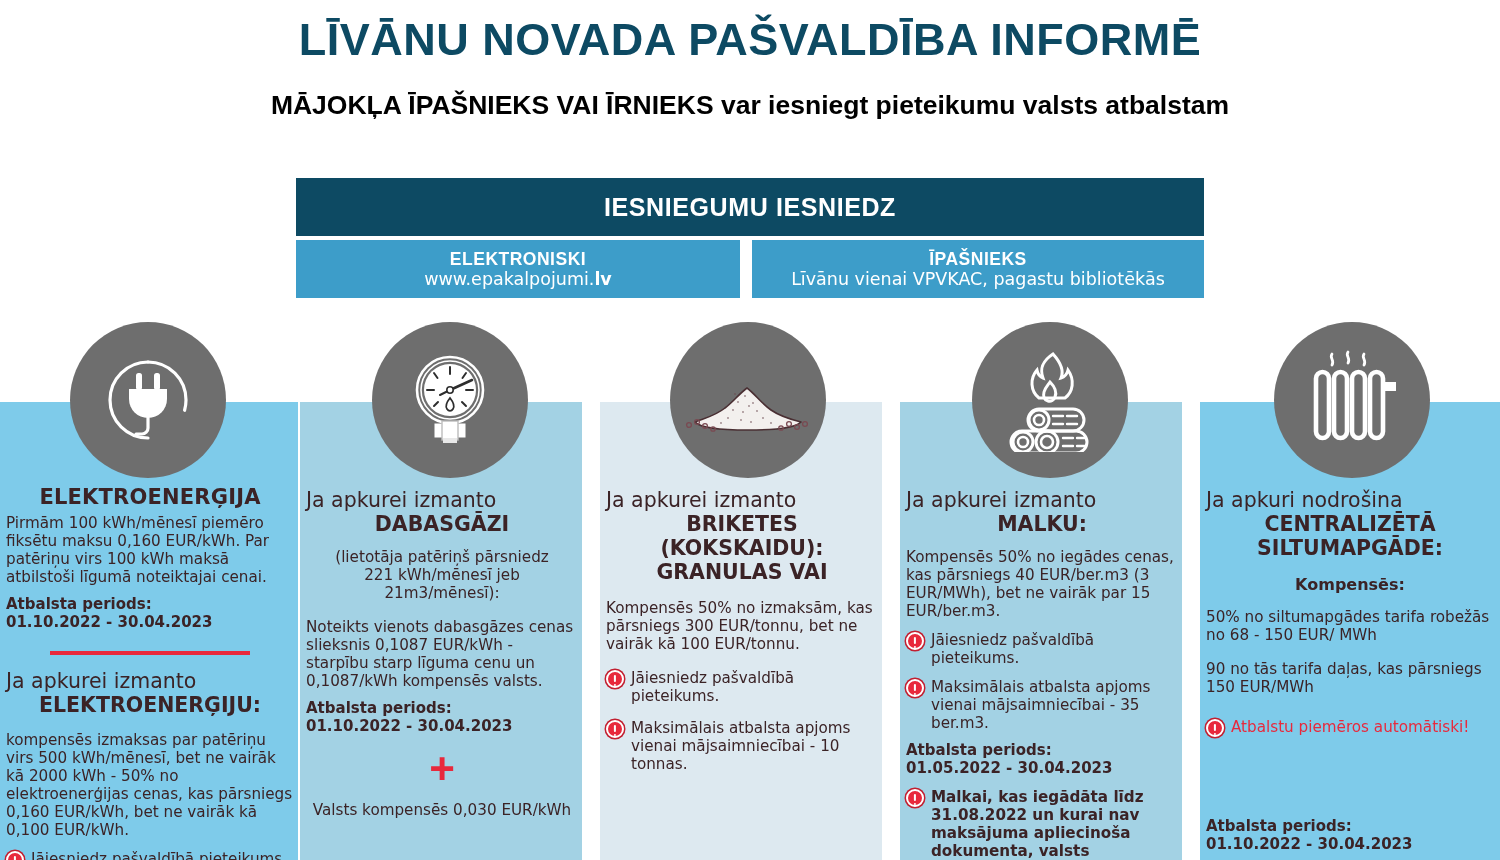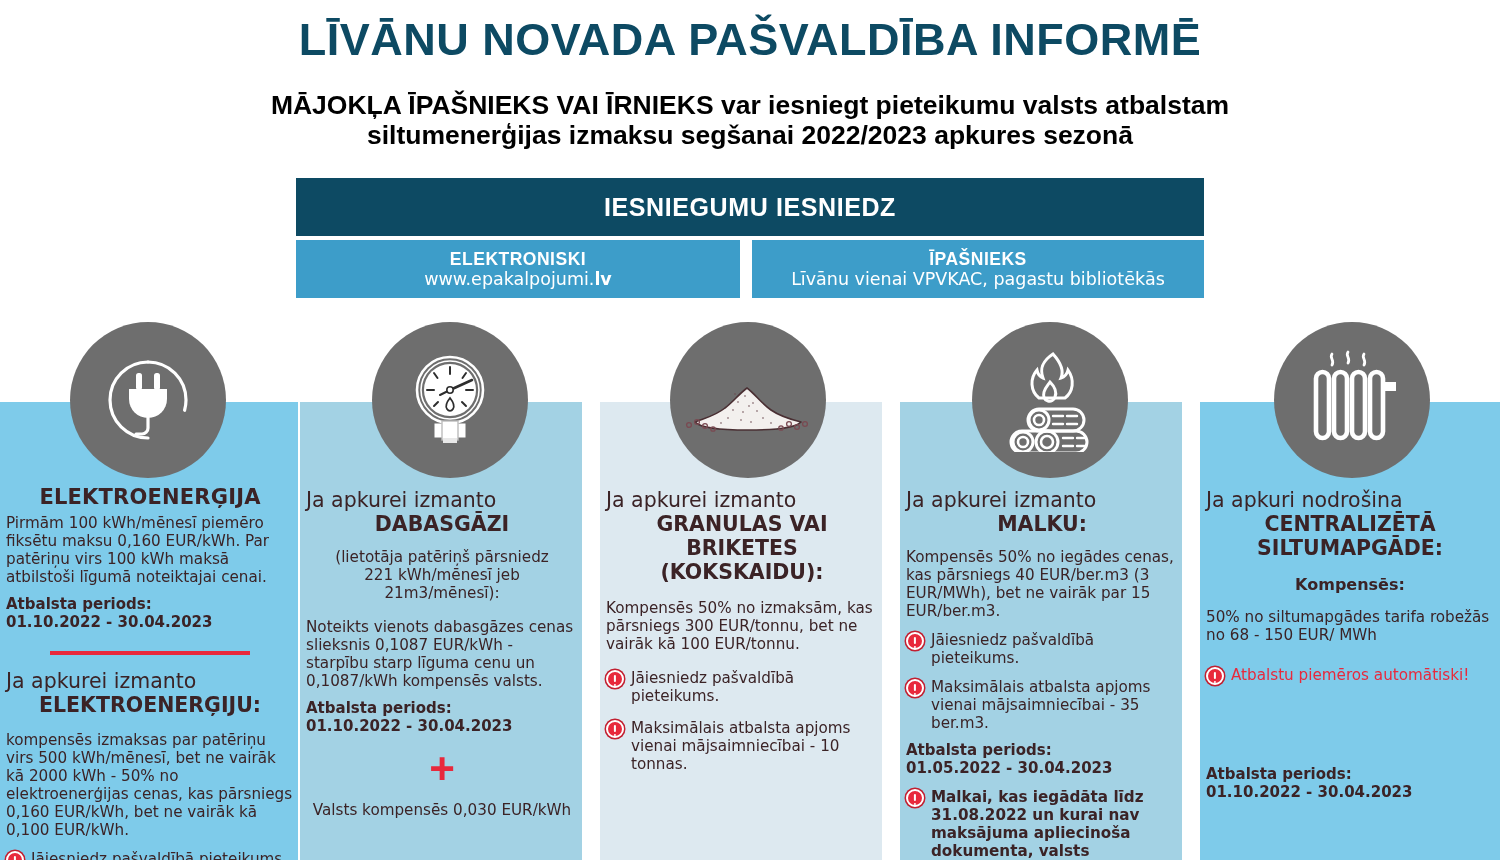--- a/index.html
+++ b/index.html
@@ -146,21 +146,20 @@
     font-family:"Liberation Sans", sans-serif;
   }
 </style>
 </head>
 <body>
 
 <div id="main-title">LĪVĀNU NOVADA PAŠVALDĪBA INFORMĒ</div>
 
 <div id="subtitle">
   <span class="ln">MĀJOKĻA ĪPAŠNIEKS VAI ĪRNIEKS var iesniegt pieteikumu valsts atbalstam</span>
-  <span class="ln">siltumenerģijas izmaksu segšanai 2022/2023 apkures sezonā</span>
 </div>
 
 <div id="submit-banner">
   <span class="txt">IESNIEGUMU IESNIEDZ</span>
 </div>
 
 <div class="submit-box" id="submit-online">
   <div class="sb-head">ELEKTRONISKI</div>
   <div class="sb-sub"><span>www.epakalpojumi.</span><b>lv</b></div>
 </div>
@@ -317,22 +316,22 @@
     <div> Atbalsta periods:</div>
     <div>01.10.2022 - 30.04.2023</div>
   </div>
   <div class="plus-sign">+</div>
   <div class="para para-c">Valsts kompensēs 0,030 EUR/kWh</div>
 
 </div>
 
 <div class="col c3">
   <div class="head-sm">Ja apkurei izmanto</div>
+  <div class="head-bold">BRIKETES (KOKSKAIDU):</div>
   <div class="head-bold">GRANULAS VAI</div>
-  <div class="head-bold">BRIKETES (KOKSKAIDU):</div>
   <div class="para" style="margin-top:15px;">Kompensēs 50% no izmaksām, kas pārsniegs 300 EUR/tonnu, bet ne vairāk kā 100 EUR/tonnu.</div>
   <div class="bullet" style="margin-top:16px;">
     <span class="excl"></span>
     <span class="btxt">Jāiesniedz pašvaldībā pieteikums.</span>
   </div>
   <div class="bullet" style="margin-top:14px;">
     <span class="excl"></span>
     <span class="btxt">Maksimālais atbalsta apjoms vienai mājsaimniecībai - 10 tonnas.</span>
   </div>
 
@@ -359,20 +358,21 @@
     <span class="btxt">Malkai, kas iegādāta līdz 31.08.2022 un kurai nav maksājuma apliecinoša dokumenta, valsts kompensēs 60 EUR uz vienu mājokli. Pieteikumus pašvaldībā jāiesniedz no 01.10.2022 - 30.11.2022</span>
   </div>
 </div>
 
 <div class="col c5">
   <div class="head-sm">Ja apkuri nodrošina</div>
   <div class="head-bold">CENTRALIZĒTĀ</div>
   <div class="head-bold">SILTUMAPGĀDE:</div>
   <div class="para para-c" style="margin-top:16px;font-weight:bold;font-size:16px;">Kompensēs:</div>
   <div class="para" style="margin-top:14px;">50% no siltumapgādes tarifa robežās no 68 - 150 EUR/ MWh</div>
+  <div class="para" style="margin-top:16px;">90 no tās tarifa daļas, kas pārsniegs 150 EUR/MWh</div>
   <div class="bullet" style="margin-top:22px;">
     <span class="excl"></span>
     <span class="btxt red">Atbalstu piemēros automātiski!</span>
   </div>
   <div class="period" style="margin-top:80px;">
     <div>Atbalsta periods:</div>
     <div>01.10.2022 - 30.04.2023</div>
   </div>
 </div>
 

